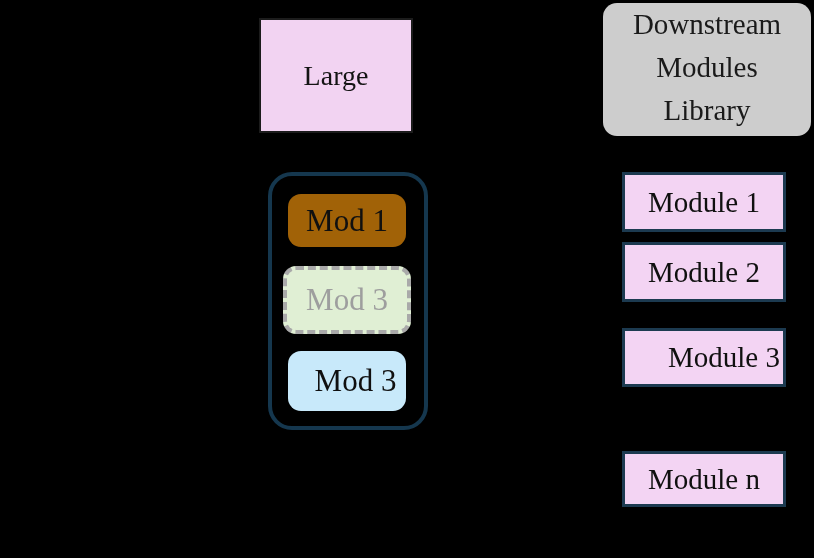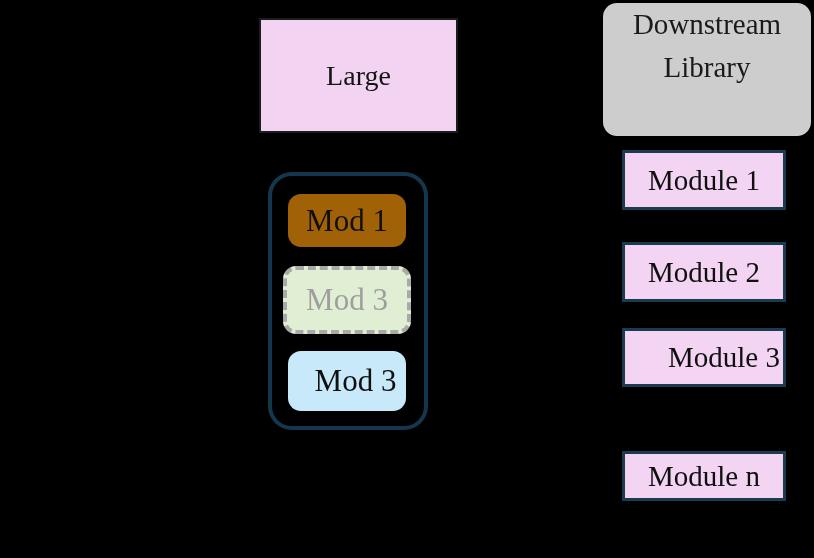--- a/index.html
+++ b/index.html
@@ -11,21 +11,21 @@
     height: 558px;
     background: #000000;
     position: relative;
     overflow: hidden;
     font-family: "Liberation Serif", "DejaVu Serif", serif;
   }
   .abs { position: absolute; box-sizing: border-box; }
 
   
   .llm-box {
-    left: 259px; top: 18px; width: 199px; height: 115px;
+    left: 259px; top: 18px; width: 154px; height: 115px;
     background: #f2d3f2;
     border: 2px solid #1c1c1c;
     display: flex; flex-direction: column;
     align-items: center; justify-content: center;
     text-align: center;
   }
   .llm-box .line {
     font-size: 28px; line-height: 37px; color: #141414;
   }
 
@@ -70,24 +70,24 @@
   }
 
   
   .module-item {
     left: 622px; width: 164px; height: 60px;
     background: #f3d4f3;
     border: 3px solid #1c3a50;
     display: flex; align-items: center; justify-content: center;
     font-size: 29px; color: #101010;
   }
-  .module-item-1 { top: 150px; text-align: center; }
+  .module-item-1 { top: 172px; text-align: center; }
   .module-item-2 { top: 242px; }
   .module-item-3 { top: 328px; height: 59px; padding-left: 40px; }
-  .module-item-n { top: 451px; height: 50px; }
+  .module-item-n { top: 451px; height: 56px; }
 </style>
 </head>
 <body>
 
 <div class="abs llm-box">
   <span class="line">Large</span>
 </div>
 
 <div class="abs workspace"></div>
 
@@ -98,20 +98,21 @@
 <div class="abs slot slot-2">
   <span>Mod 3</span>
 </div>
 
 <div class="abs slot slot-3">
   <span>Mod 3</span>
 </div>
 
 <div class="abs library-box">
   <span class="line">Downstream</span>
+  <span class="line">Modules</span>
   <span class="line">Library</span>
 </div>
 
 <div class="abs module-item module-item-1">
   <span>Module 1</span>
 </div>
 
 <div class="abs module-item module-item-2">
   <span>Module 2</span>
 </div>

